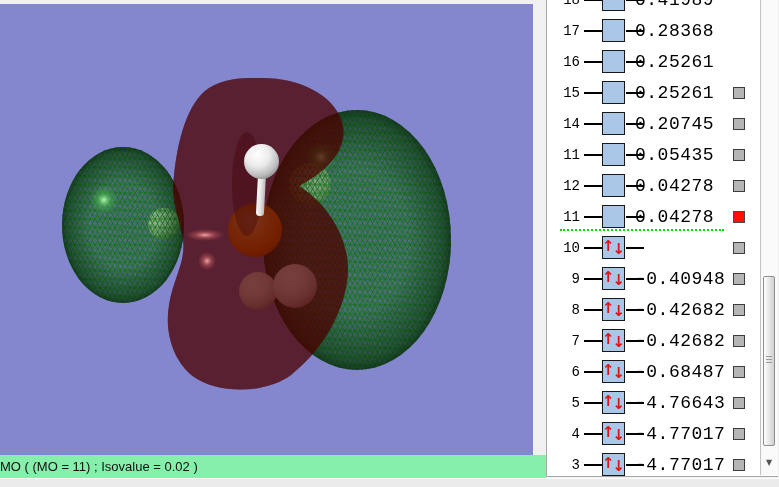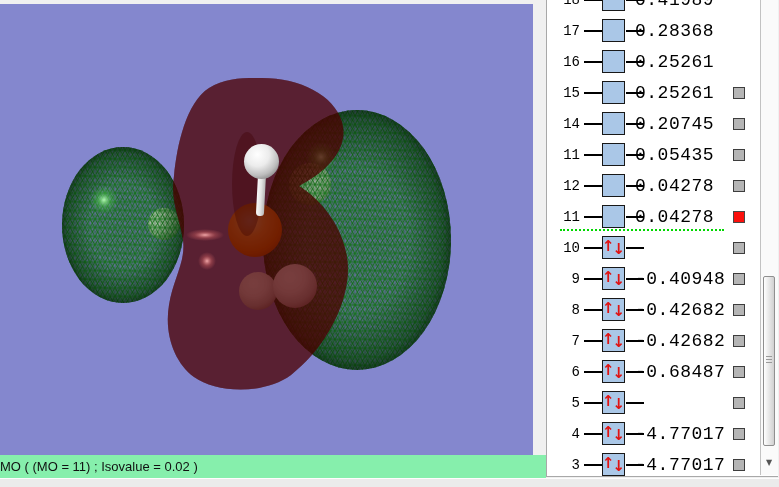--- a/index.html
+++ b/index.html
@@ -311,20 +311,21 @@
         <span class="mo-check"></span>
       </div>
       <div class="mo-row" style="top: 387.5px;">
         <span class="mo-num">5</span>
         <span class="mo-line l"></span>
         <span class="mo-box">
           <span class="arr up">↑</span>
           <span class="arr dn">↓</span>
         </span>
         <span class="mo-line r"></span>
+        <span class="mo-energy">-4.76643</span>
         <span class="mo-check"></span>
       </div>
       <div class="mo-row" style="top: 418.5px;">
         <span class="mo-num">4</span>
         <span class="mo-line l"></span>
         <span class="mo-box">
           <span class="arr up">↑</span>
           <span class="arr dn">↓</span>
         </span>
         <span class="mo-line r"></span>

